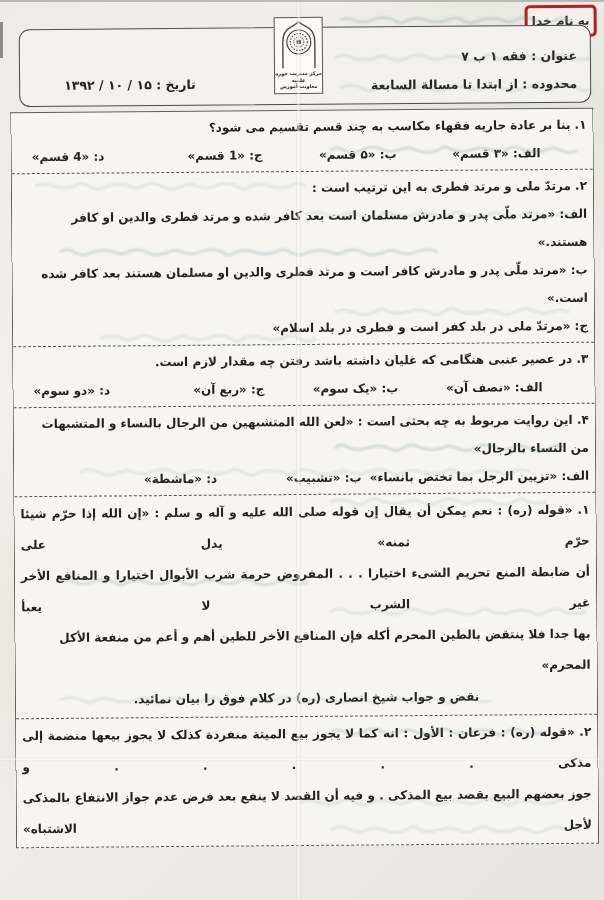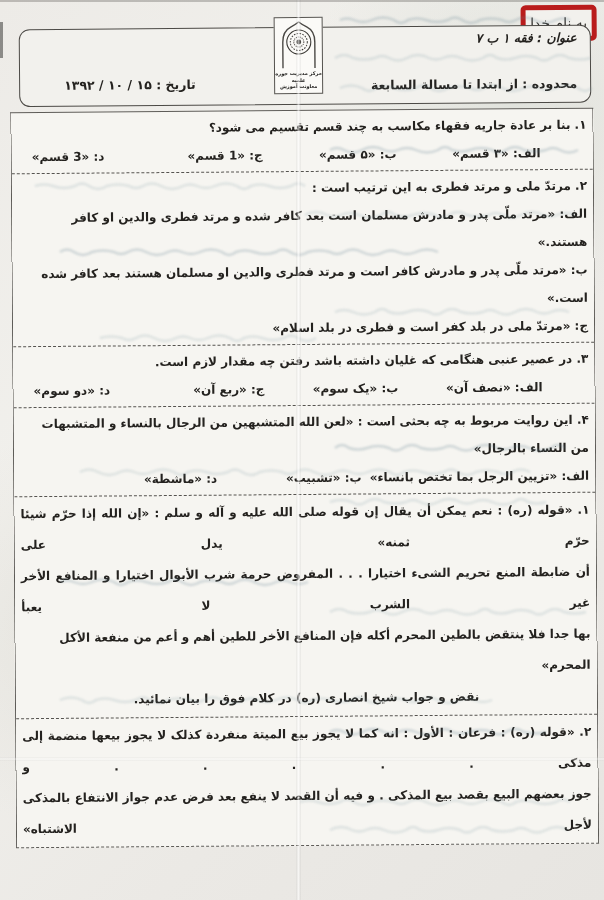--- a/index.html
+++ b/index.html
@@ -15,29 +15,29 @@
     background:
       radial-gradient(circle at 85% 12%, rgba(210,214,206,.5) 0, rgba(210,214,206,0) 22%),
       radial-gradient(circle at 15% 70%, rgba(216,214,206,.45) 0, rgba(216,214,206,0) 25%),
       linear-gradient(135deg,#edebe7 0%,#f1f0ec 35%,#ebe9e5 70%,#e7e5e1 100%);
   }
   .tilt{position:absolute;inset:0;transform:rotate(-0.45deg);transform-origin:50% 50%;z-index:2;}
 
   
   .bismillah{
     position:absolute;top:7px;right:4px;width:66px;height:26px;
-    border:5px solid #b91c1c;border-radius:5px;background:#f2f1ed;
+    border:3px solid #b91c1c;border-radius:5px;background:#f2f1ed;
     display:flex;align-items:center;justify-content:center;
-    font-size:14px;font-weight:normal;color:#33312e;
+    font-size:12px;font-weight:bold;color:#33312e;
   }
   .header-box{
     position:absolute;top:27px;left:22px;right:10px;height:76px;
     border:1.4px solid #4c4a46;border-radius:11px;background:#f2f1ed;
   }
-  .header-title{position:absolute;top:4px;right:13px;font-size:12.5px;font-weight:bold;font-style:italic;}
+  .header-title{position:absolute;top:22px;right:13px;font-size:12.5px;font-weight:bold;}
   .header-scope{position:absolute;top:50px;right:13px;font-size:12.5px;font-weight:bold;}
   .header-date{position:absolute;top:48px;left:44px;font-size:12.5px;font-weight:bold;}
   .logo-box{
     position:absolute;top:17px;left:277px;width:49px;height:77px;
     border:1px solid #55534f;background:#fbfaf7;z-index:3;
     display:flex;flex-direction:column;align-items:center;padding-top:2px;box-sizing:border-box;
   }
   .logo-caption{font-size:5px;line-height:6.5px;color:#1d1c1a;font-weight:bold;text-align:center;width:100%;}
 
   
@@ -104,21 +104,21 @@
   </div>
 
   <div class="qbox">
 
     <section class="block">
       <div class="q-line">۱. بنا بر عادة جاریه فقهاء مکاسب به چند قسم تقسیم می شود؟</div>
       <div class="opt-row g4 row-indent">
         <div class="opt">الف: «۳ قسم»</div>
         <div class="opt">ب: «۵ قسم»</div>
         <div class="opt">ج: «1 قسم»</div>
-        <div class="opt">د: «3 قسم»</div>
+        <div class="opt">د: «4 قسم»</div>
       </div>
     </section>
 
     <section class="block">
       <div class="q-line">۲. مرتدّ ملی و مرتد فطری به این ترتیب است :</div>
       <div class="q-line">الف: «مرتد ملّی پدر و مادرش مسلمان است بعد کافر شده و مرتد فطری والدین او کافر هستند.»</div>
       <div class="q-line">ب: «مرتد ملّی پدر و مادرش کافر است و مرتد فطری والدین او مسلمان هستند بعد کافر شده است.»</div>
       <div class="opt-row g2">
         <div class="opt">ج: «مرتدّ ملی در بلد کفر است و فطری در بلد اسلام»</div>
       </div>

